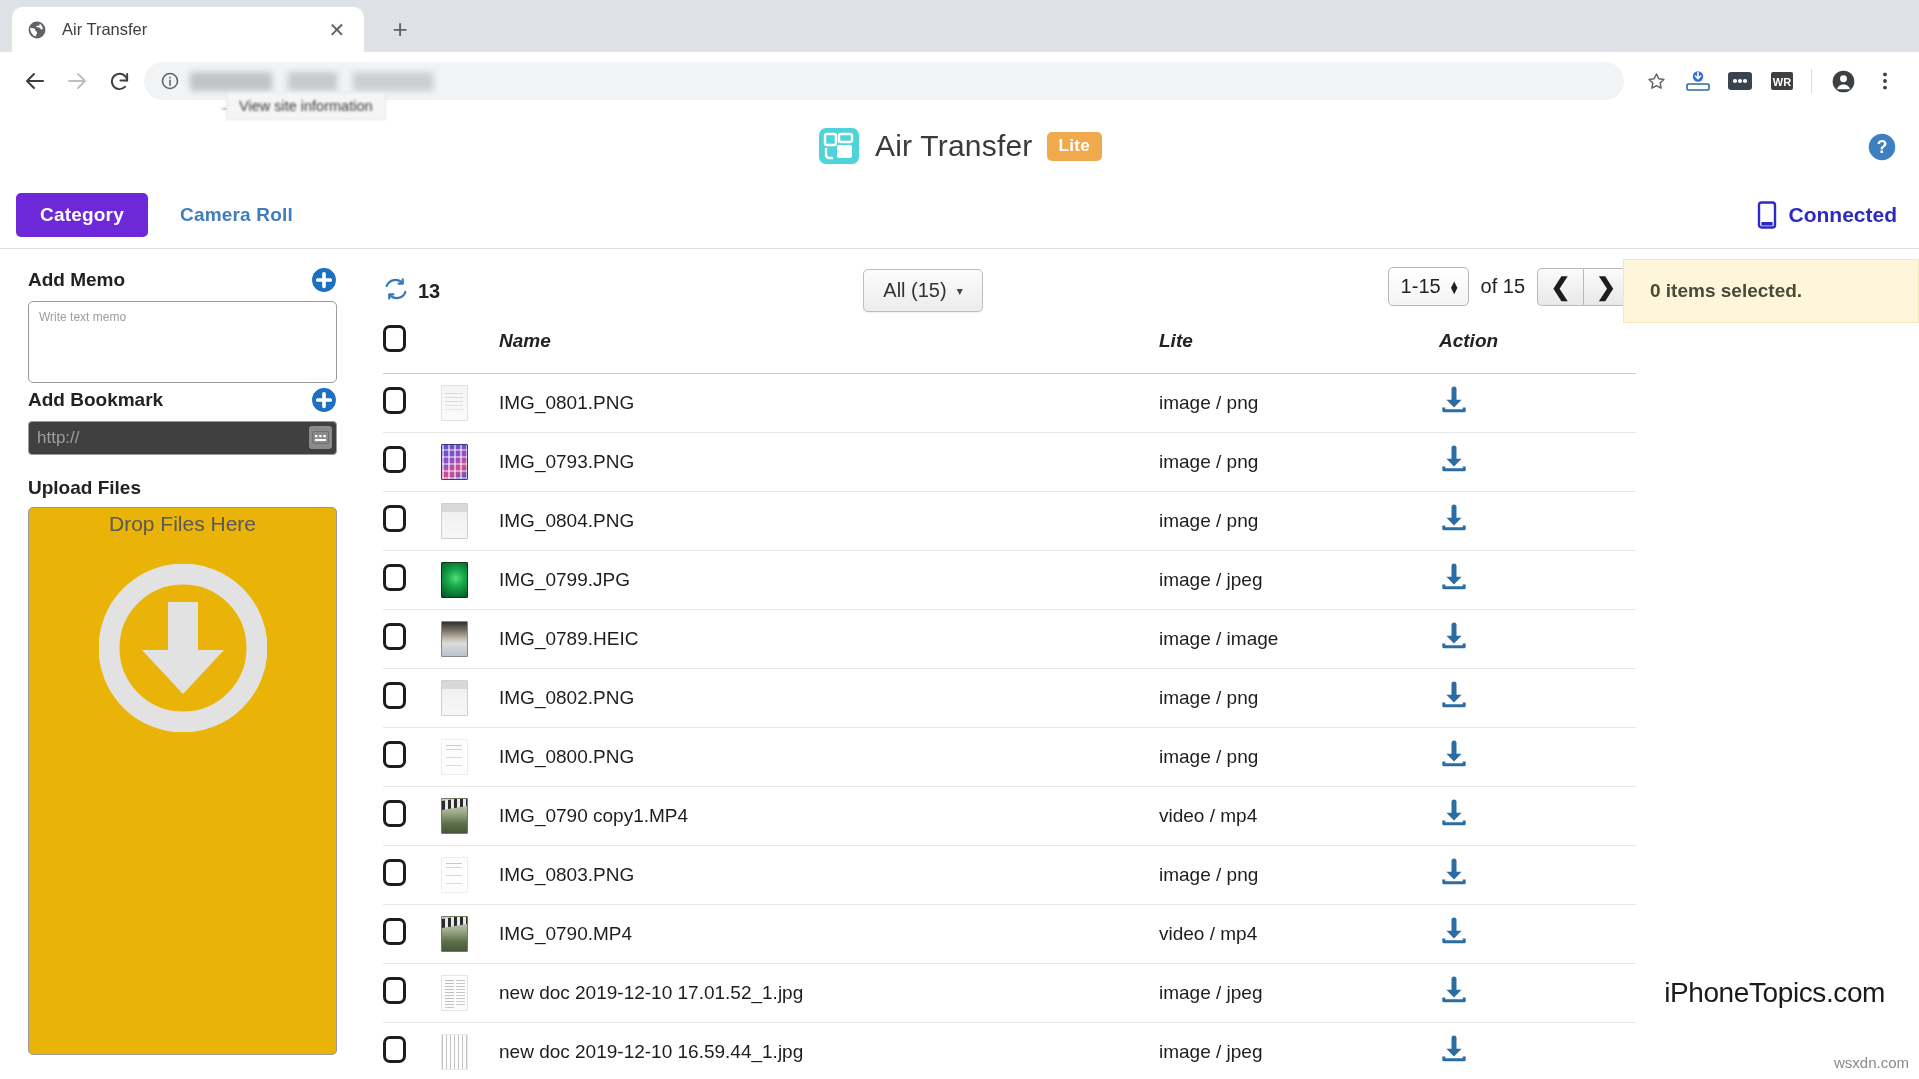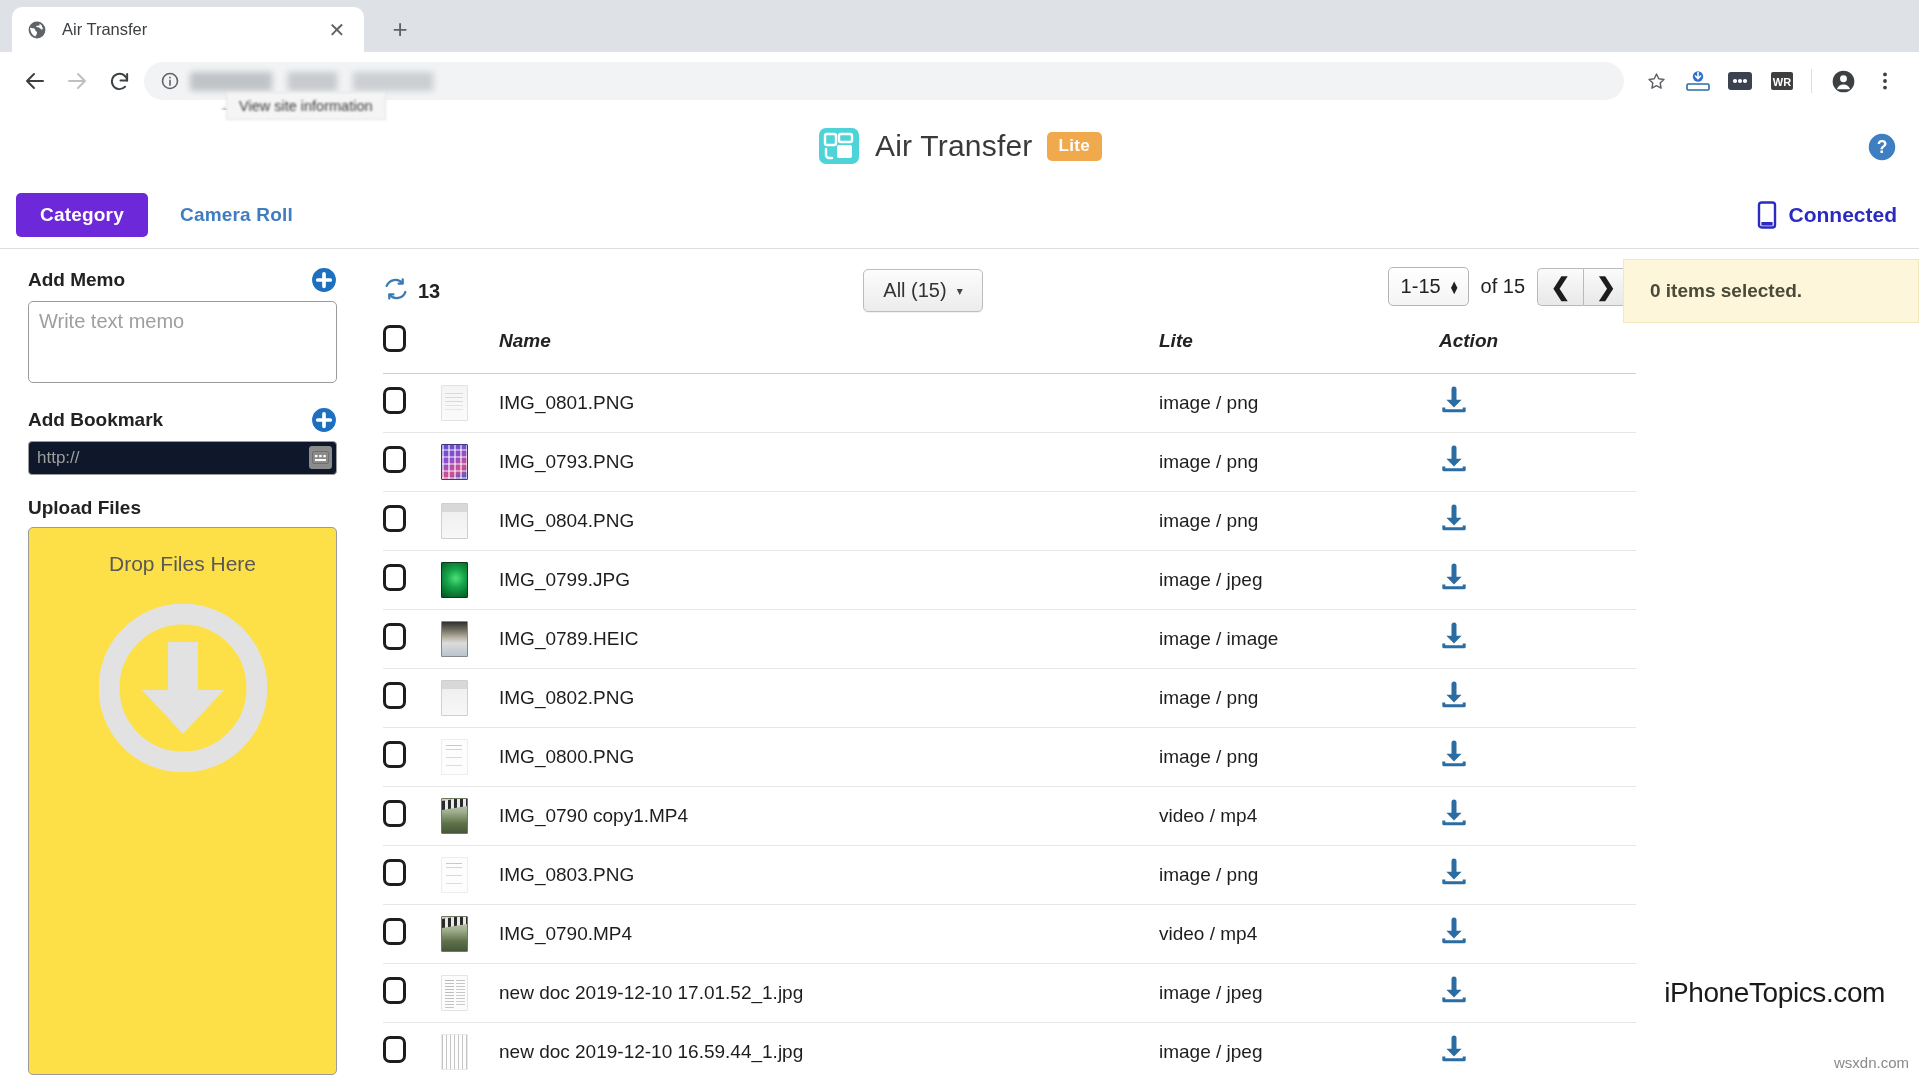--- a/index.html
+++ b/index.html
@@ -206,57 +206,57 @@
     font-size: 19px; font-weight: bold; color: #222222;
   }
   .plus-btn {
     width: 26px; height: 26px; flex: 0 0 26px;
   }
   #memo-box {
     width: 100%; height: 82px;
     border: 1px solid #9b9b9b;
     border-radius: 5px;
     padding: 8px 10px;
-    font-size: 20px;
+    font-size: 12px;
     color: #8e8e8e;
     font-family: "Liberation Sans", sans-serif;
     resize: none;
     background: #ffffff;
     outline: none;
   }
   #memo-box::placeholder { color: #9e9e9e; }
-  #bookmark-section { margin-top: 20px; }
+  #bookmark-section { }
   #bookmark-wrap {
     position: relative; width: 100%;
   }
   #bookmark-input {
     width: 100%; height: 34px;
     border: 1px solid #9b9b9b;
     border-radius: 4px;
     padding: 0 34px 0 8px;
     font-size: 17px; color: #8e8e8e;
     font-family: "Liberation Sans", sans-serif;
-    background: #0f172a;
+    background: #404040;
     outline: none;
   }
   #bookmark-input::placeholder { color: #9e9e9e; }
   #bookmark-kb-icon {
     position: absolute; right: 5px; top: 5px;
     width: 23px; height: 23px;
     background: #8b8b8b; border-radius: 3px;
     display: flex; align-items: center; justify-content: center;
   }
   #upload-section { margin-top: 22px; }
   #dropzone {
     width: 100%; height: 548px;
     border: 1px solid #9b9b9b;
     border-radius: 5px;
-    padding-top: 24px;
+    padding-top: 4px;
     text-align: center;
-    background: #fde047;
+    background: #eab308;
   }
   #dropzone-text {
     font-size: 21px; color: #595959;
   }
   #dropzone-icon { margin-top: 28px; }
 
   
   #file-area {
     flex: 1; padding: 0 0 0 8px; position: relative;
   }

